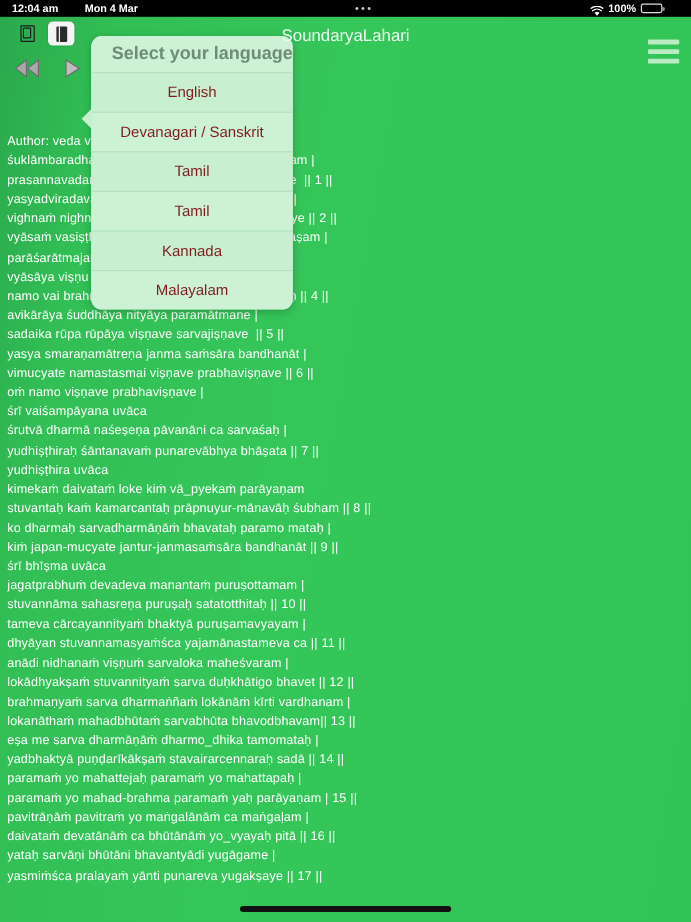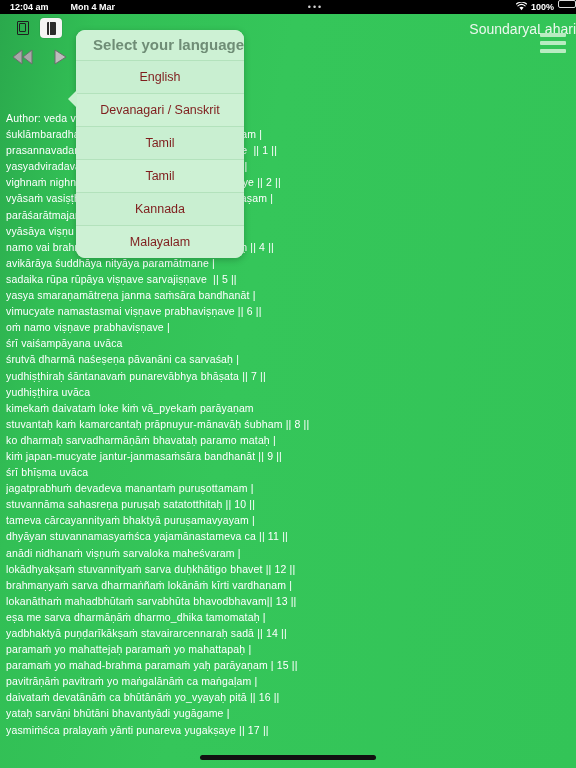--- a/index.html
+++ b/index.html
@@ -44,22 +44,23 @@
   }
   .sb-center {
     flex: 1 1 auto;
     text-align: center;
     letter-spacing: 2px;
     font-size: 9px;
     color: #cfcfcf;
   }
   .sb-right {
     display: flex;
+    align-items: center;
     gap: 4px;
-    padding-right: 0;
+    padding-right: 24px;
     flex: 0 0 auto;
   }
   .sb-time { font-weight: bold; }
   .sb-date { font-weight: bold; }
   .wifi-ic {
     display: inline-block;
     width: 11px; height: 9px;
     position: relative;
     top: 1px;
   }
@@ -93,21 +94,21 @@
     top: 14px; left: 0;
     width: 576px;
     height: 30px;
     z-index: 30;
   }
   .tb-title {
     position: absolute;
     top: 0; left: 0; right: 0;
     height: 30px;
     line-height: 30px;
-    text-align: right;
+    text-align: center;
     color: #ecf8ee;
     font-size: 14px;
   }
   .tb-icons {
     position: absolute;
     left: 12px; top: 4px;
     display: flex;
     gap: 6px;
     align-items: center;
   }

